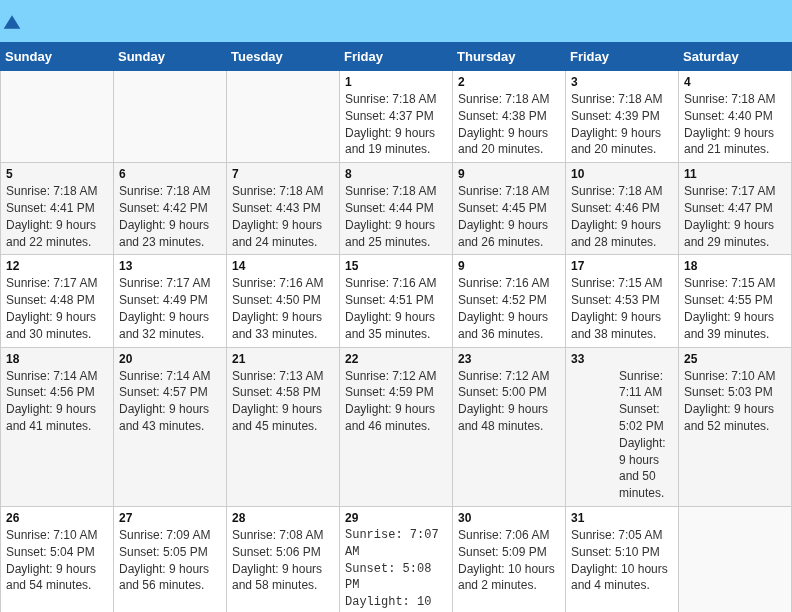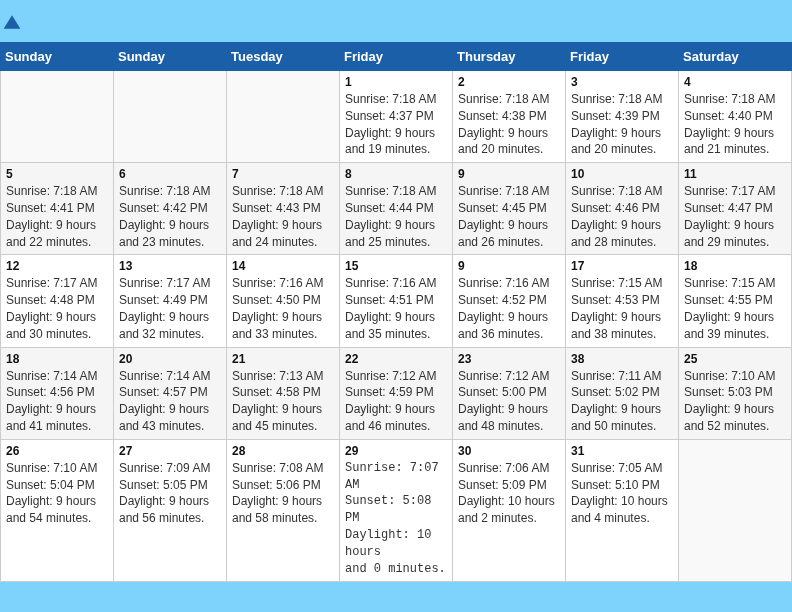--- a/index.html
+++ b/index.html
@@ -304,22 +304,22 @@
 and 46 minutes.</div>
           </td>
           <td>
             <span class="day-num">23</span>
             <div class="day-info" style="white-space: pre-line;">Sunrise: 7:12 AM
 Sunset: 5:00 PM
 Daylight: 9 hours
 and 48 minutes.</div>
           </td>
           <td>
-            <span class="day-num">38</span>
-            <div class="day-info" style="white-space: pre-line;">Sunrise: 7:11 AM
+            <span class="day-num">33</span>
+            <div class="day-info" style="white-space: pre-line; margin-left: 48px;">Sunrise: 7:11 AM
 Sunset: 5:02 PM
 Daylight: 9 hours
 and 50 minutes.</div>
           </td>
           <td>
             <span class="day-num">25</span>
             <div class="day-info" style="white-space: pre-line;">Sunrise: 7:10 AM
 Sunset: 5:03 PM
 Daylight: 9 hours
 and 52 minutes.</div>

